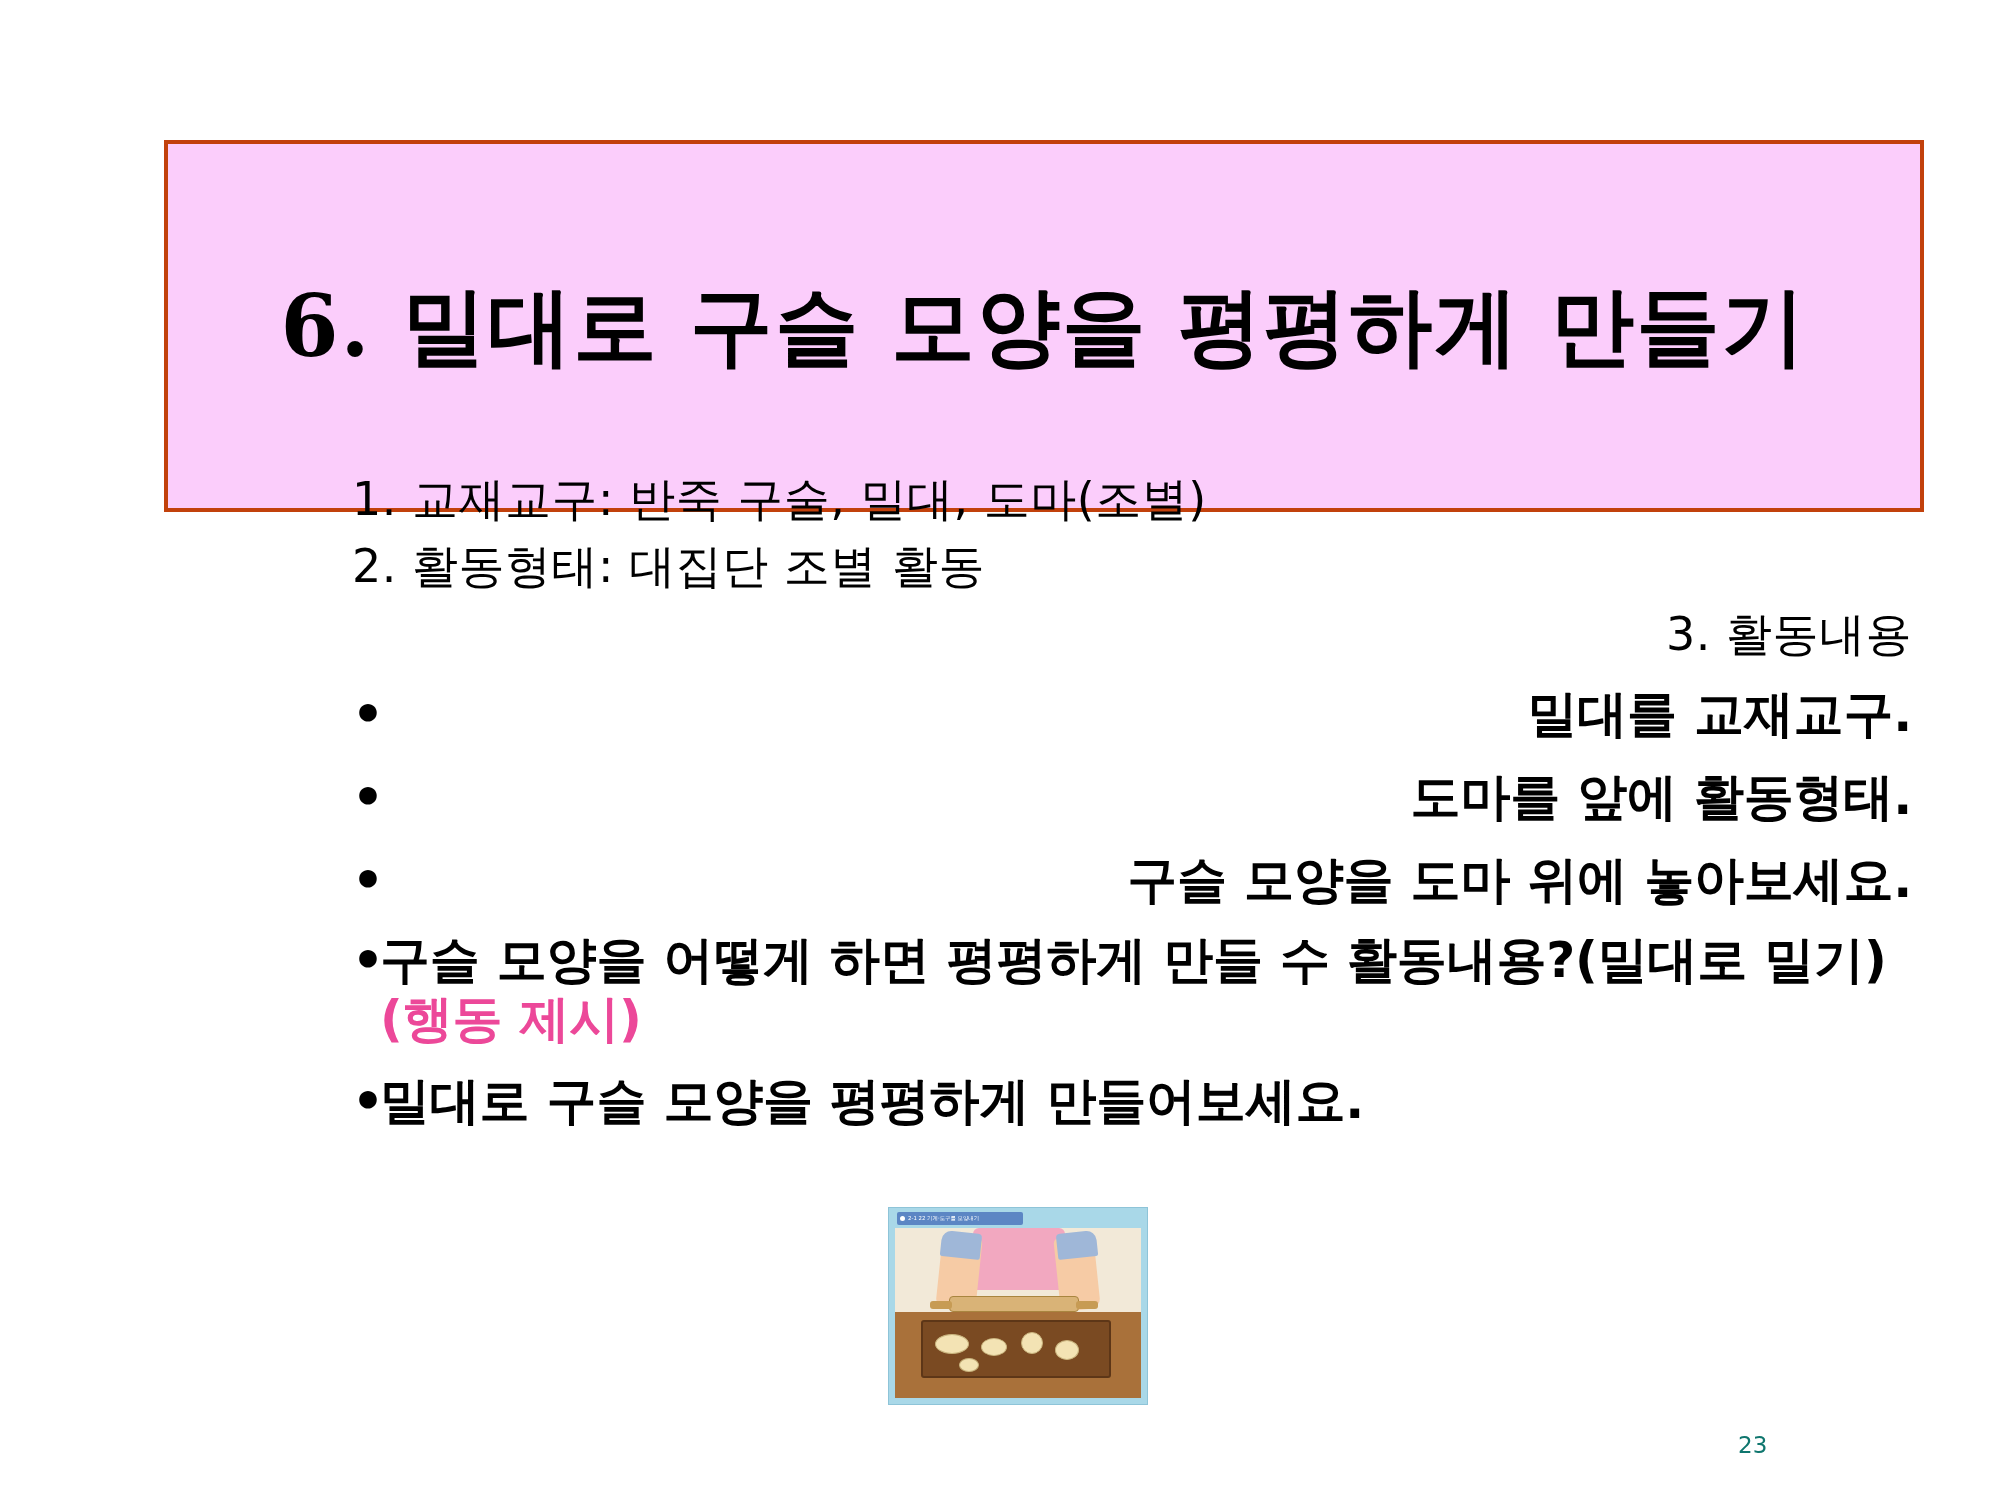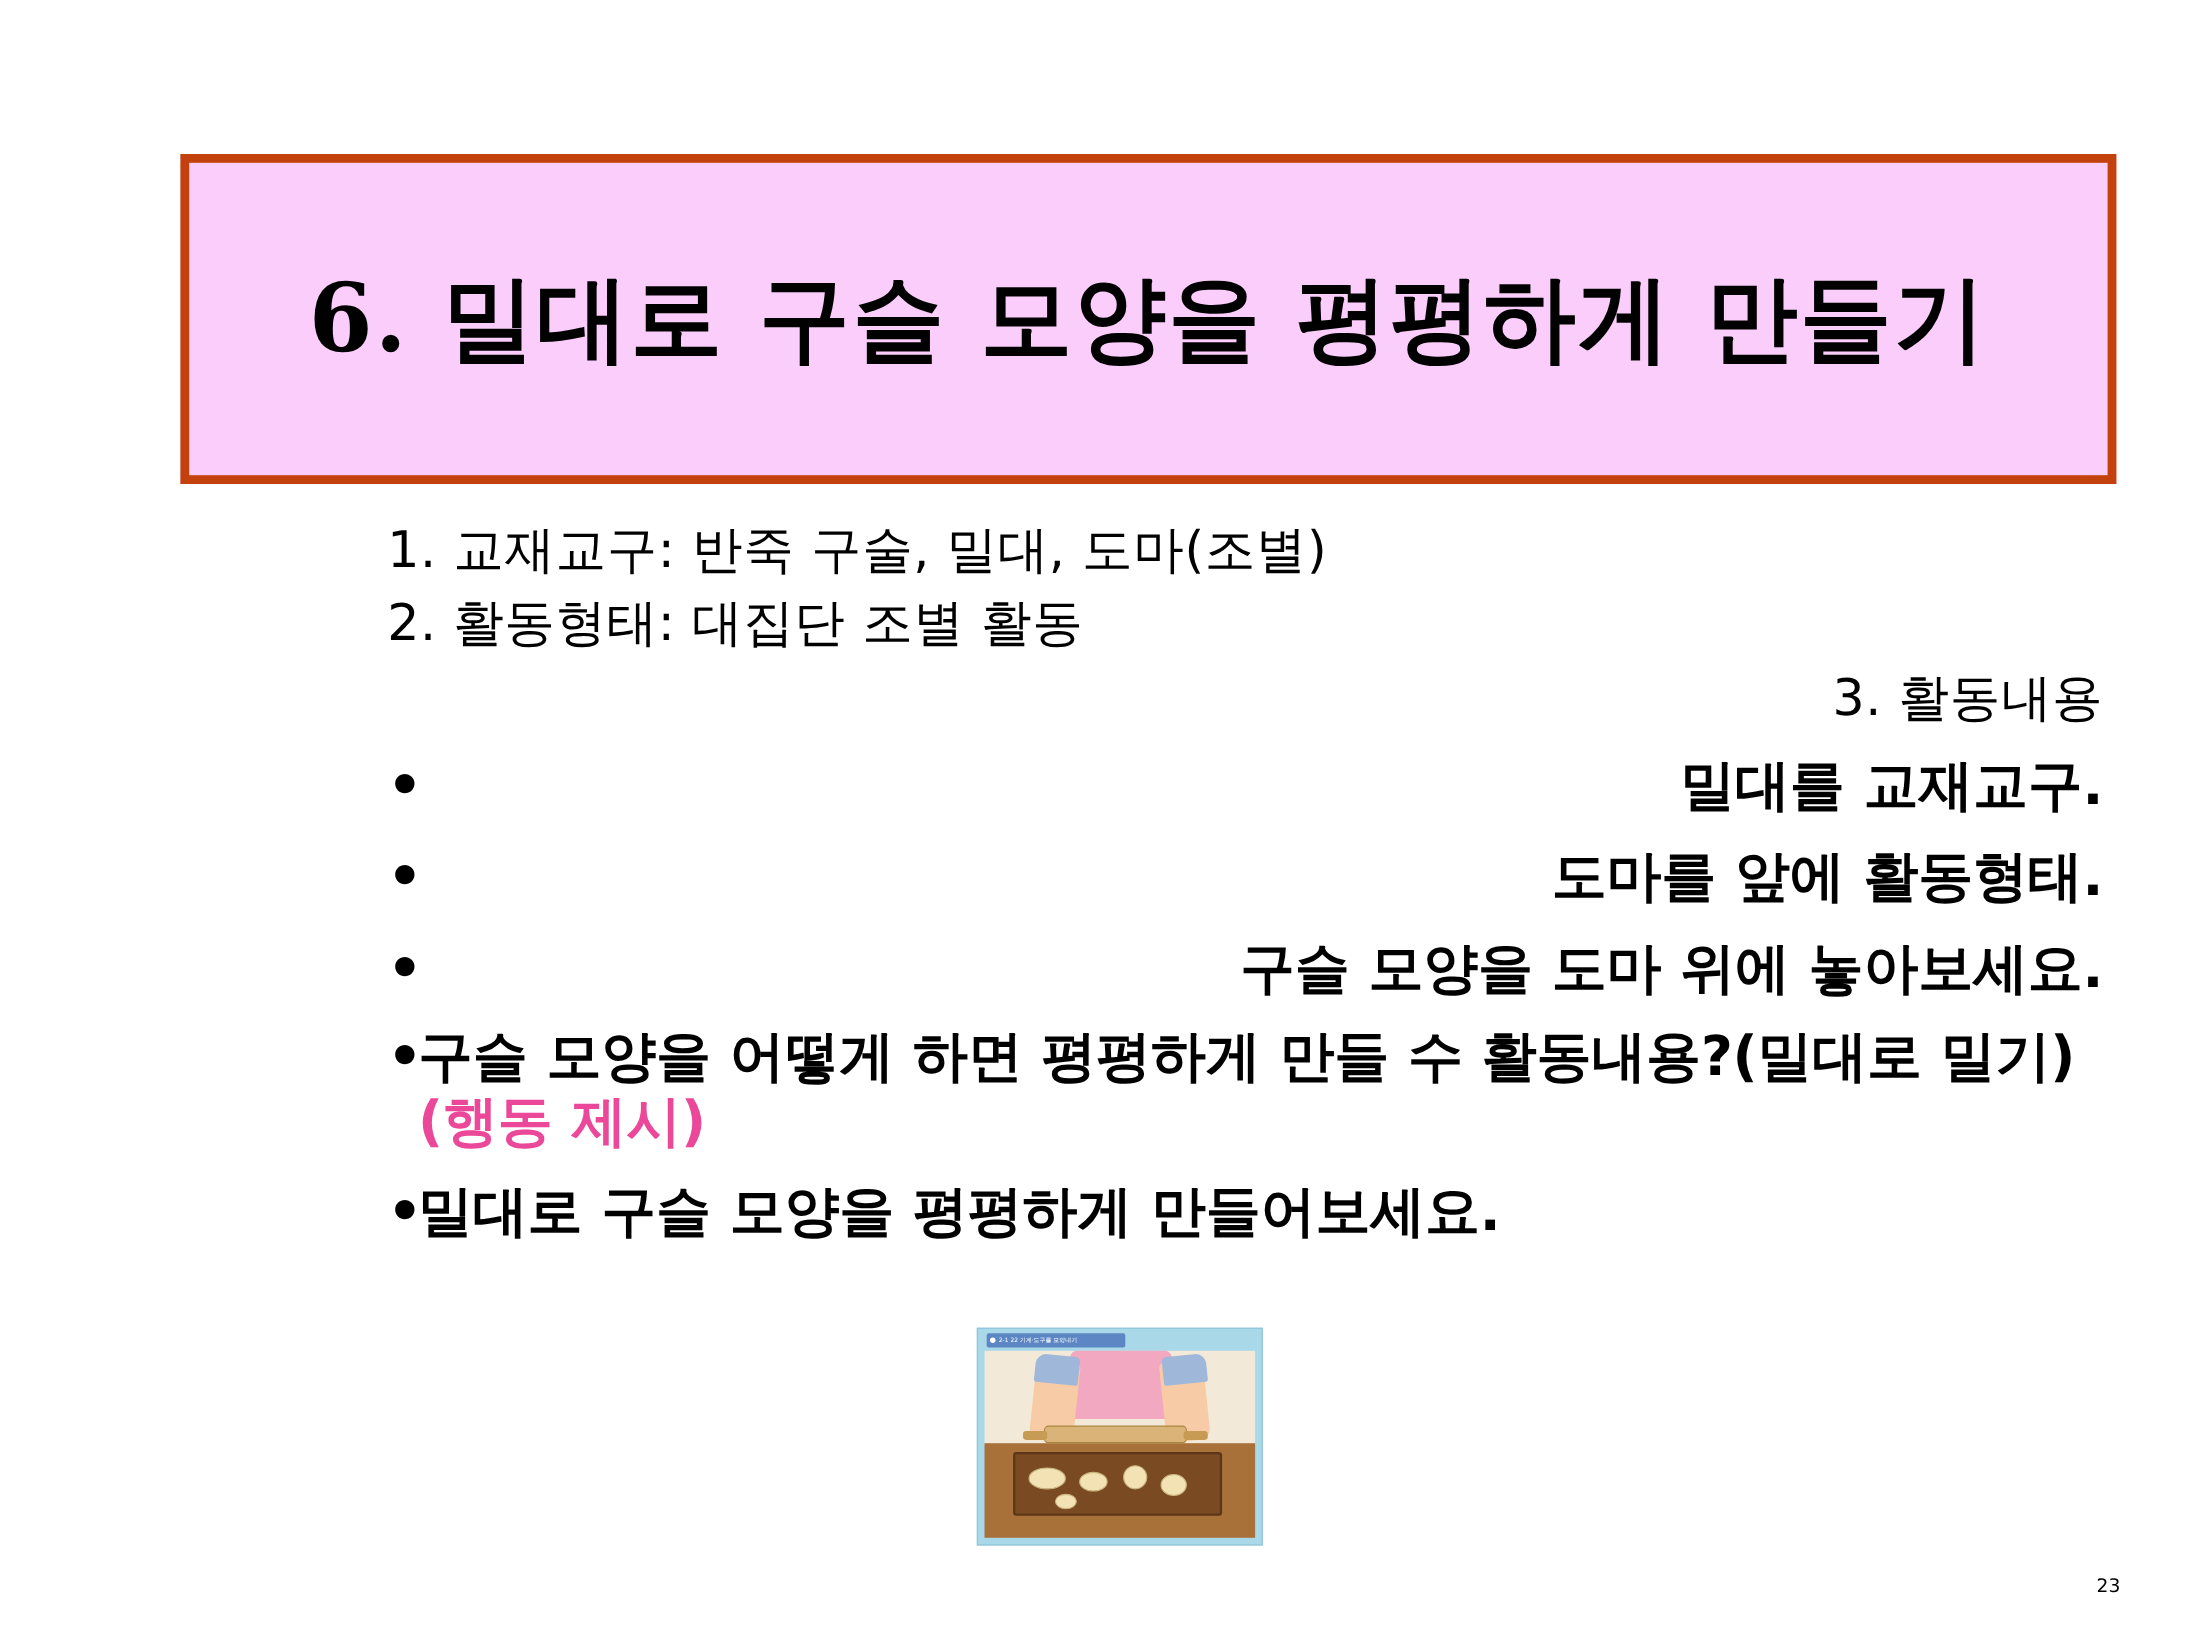--- a/index.html
+++ b/index.html
@@ -20,23 +20,23 @@
     inset: 0;
     background: #ffffff;
   }
 
   
   #title-box {
     position: absolute;
     left: 164px;
     top: 140px;
     width: 1760px;
-    height: 300px;
+    height: 372px;
     background: #FBCDFB;
-    border: 8px solid #c2410c;
+    border: 4px solid #c2410c;
     box-sizing: border-box;
     display: flex;
     align-items: center;
     justify-content: center;
   }
   #title-text {
     font-family: "DejaVu Serif", "Liberation Serif", serif;
     font-size: 86px;
     font-weight: 700;
     color: #000000;
@@ -213,25 +213,25 @@
   }
   .d1 { left: 46px;  top: 126px; width: 34px; height: 20px; }
   .d2 { left: 92px;  top: 130px; width: 26px; height: 18px; }
   .d3 { left: 132px; top: 124px; width: 22px; height: 22px; }
   .d4 { left: 166px; top: 132px; width: 24px; height: 20px; }
   .d5 { left: 70px;  top: 150px; width: 20px; height: 14px; }
 
   
   #page-number {
     position: absolute;
-    left: 1906px;
+    left: 1738px;
     top: 1432px;
     font-family: "DejaVu Sans", "Liberation Sans", sans-serif;
-    font-size: 17px;
-    color: #000000;
+    font-size: 23px;
+    color: #0f766e;
   }
 </style>
 </head>
 <body>
 
 <div id="slide">
 
   <div id="title-box">
     <div id="title-text">6. 밀대로 구슬 모양을 평평하게 만들기</div>
   </div>

